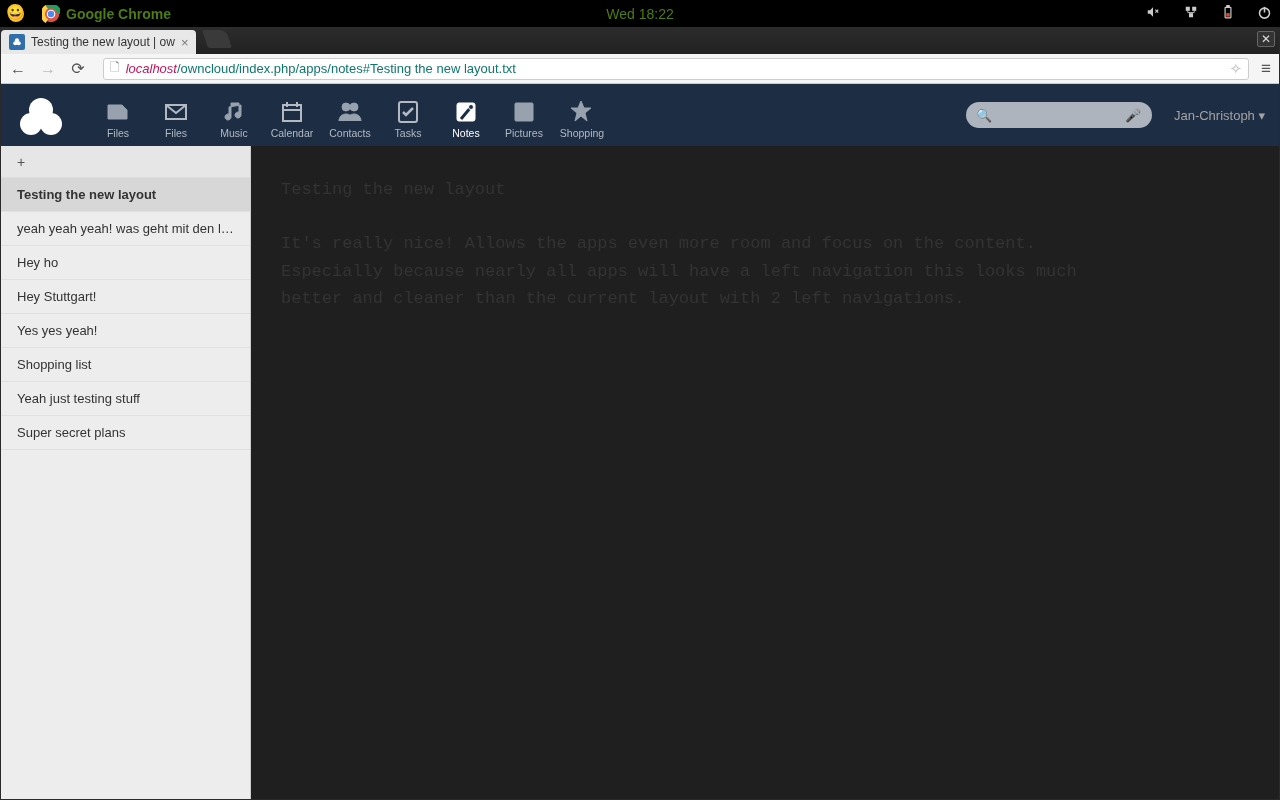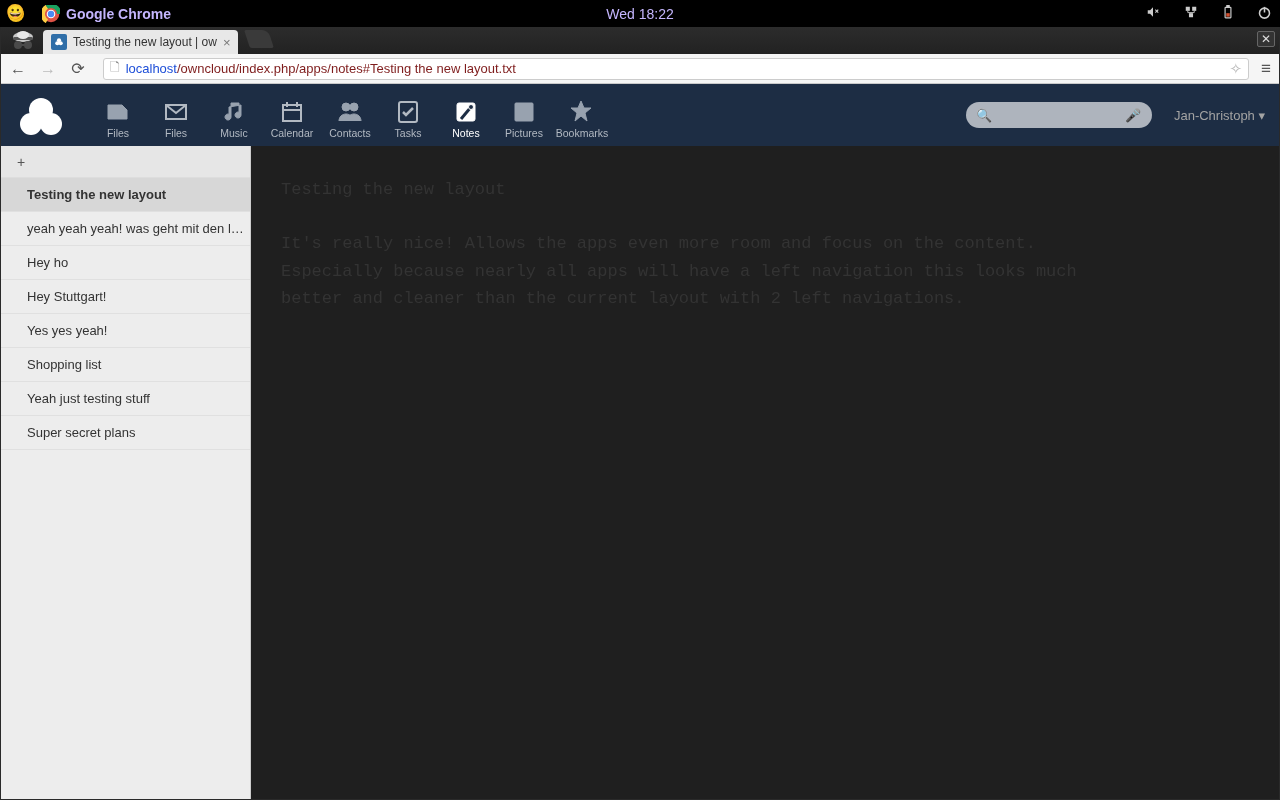--- a/index.html
+++ b/index.html
@@ -1,45 +1,45 @@
 <!DOCTYPE html>
 <html><head>
 <meta charset="utf-8">
 <style>
   * { box-sizing: border-box; margin: 0; padding: 0; }
   html, body { width: 1280px; height: 800px; overflow: hidden; font-family: "Liberation Sans", Arial, sans-serif; font-size: 13px; background: #fff; }
   
   
-  .top-panel { height: 27px; background: #000; color: #c4b5fd; display: flex; align-items: center; padding: 0 8px; }
+  .top-panel { height: 27px; background: #000; color: #4d7c0f; display: flex; align-items: center; padding: 0 8px; }
   .top-panel .smiley { width: 16px; height: 16px; border-radius: 50%; background: radial-gradient(circle at 30% 30%, #ffe066, #f5b400); margin-right: 18px; position: relative; }
   .top-panel .smiley::before { content: "😀"; position: absolute; left: -2px; top: -3px; font-size: 15px; }
   .top-panel .chrome-ico { display: inline-flex; align-items: center; margin-right: 6px; }
   .top-panel .app-title { font-weight: bold; font-size: 14px; }
   .top-panel .center { position: absolute; left: 50%; transform: translateX(-50%); font-weight: normal; font-size: 14px; }
   .top-panel .tray { margin-left: auto; display: flex; gap: 22px; align-items: center; color: #ccc; font-size: 15px; }
   
   
   .chrome { position: relative; height: 773px; border: 1px solid #2a2a2a; border-top: none; background: #1f1f1f; }
-  .chrome .tabstrip { height: 27px; background: linear-gradient(#2c2c2c,#222); display: flex; align-items: flex-end; padding-left: 42px; position: relative; }
+  .chrome .tabstrip { height: 27px; background: linear-gradient(#2c2c2c,#222); display: flex; align-items: flex-end; position: relative; }
   .chrome .incognito { position: absolute; left: 8px; top: 2px; width: 28px; height: 22px; }
   .chrome .tab { background: #e8e8e8; height: 24px; border-radius: 4px 4px 0 0; display: flex; align-items: center; padding: 0 8px; font-size: 12px; color: #333; min-width: 190px; max-width: 200px; position: relative; }
   .chrome .tab .favicon { width: 16px; height: 16px; background: #2f6ea8; border-radius: 2px; margin-right: 6px; display:flex; align-items:center; justify-content:center; }
   .chrome .tab .favicon svg { width: 10px; height: 10px; fill:#fff; }
   .chrome .tab .tab-text { white-space: nowrap; overflow: hidden; text-overflow: ellipsis; flex: 1; }
   .chrome .tab .tab-close { color: #777; font-size: 13px; margin-left: 6px; }
   .chrome .newtab { width: 24px; height: 18px; background: #3a3a3a; margin-left: 9px; border-radius: 2px 6px 2px 2px; transform: skewX(18deg); align-self:center; margin-bottom:3px; }
   .chrome .win-close { position: absolute; right: 4px; top: 4px; width: 18px; height: 16px; border: 1px solid #666; border-radius: 2px; color: #ddd; font-size: 12px; display: flex; align-items: center; justify-content: center; background: #333; }
   
   .chrome .toolbar { height: 30px; background: #f5f5f5; border-bottom: 1px solid #c9c9c9; display: flex; align-items: center; padding: 0 8px; gap: 12px; }
   .chrome .navbtn { color: #555; font-size: 16px; width: 18px; text-align: center; cursor: default; }
   .chrome .navbtn.disabled { color: #bbb; }
   .chrome .omnibox { flex: 1; height: 22px; border: 1px solid #ccc; border-radius: 3px; background: #fff; display: flex; align-items: center; padding: 0 6px; font-size: 13px; color: #999; margin-left:4px; }
   .chrome .omnibox .page-ico { margin-right: 6px; font-size: 12px; color: #888; }
-  .chrome .omnibox .host { color: #1d4ed8; }
-  .chrome .omnibox .path { color: #7f1d1d; }
+  .chrome .omnibox .host { color: #be185d; font-style: italic; }
+  .chrome .omnibox .path { color: #0f766e; }
   .chrome .omnibox .star { margin-left: auto; color: #bbb; font-size: 15px; }
   .chrome .menu { color: #555; font-size: 17px; }
   
   
   .oc { height: calc(100% - 57px); display: flex; flex-direction: column; }
   .oc-header { height: 62px; background: #1d2d44; display: flex; align-items: center; padding: 0 14px; color: #bcc2c9; }
   .oc-logo { width: 54px; height: 42px; margin-right: 20px; }
   .oc-nav { display: flex; }
   .oc-nav-item { display: flex; flex-direction: column; align-items: center; width: 58px; font-size: 10.5px; color: #b2b9c2; text-decoration: none; padding-top: 6px; cursor:pointer; }
   .oc-nav-item.active { color: #fff; }
@@ -47,21 +47,21 @@
   .oc-nav-item svg { width: 28px; height: 26px; fill: #98a2af; }
   .oc-nav-item.active svg { fill: #fff; }
   .oc-header .search { margin-left: auto; width: 186px; height: 26px; background: #aeb4bd; border-radius: 13px; display: flex; align-items: center; padding: 0 10px; color: #6a707a; }
   .oc-header .search .mg { font-size: 13px; }
   .oc-header .search .mic { margin-left: auto; font-size: 13px; }
   .oc-user { margin-left: 22px; color: #a3a3a3; font-size: 13px; cursor: pointer; }
   
   .oc-body { flex: 1; display: flex; overflow: hidden; }
   .oc-sidebar { width: 250px; background: #ededed; border-right: 1px solid #ccc; overflow-y: auto; }
   .oc-add { height: 32px; display: flex; align-items: center; padding: 0 16px; border-bottom: 1px solid #ddd; color: #555; font-size: 14px; cursor:pointer; background:#e6e6e6; }
-  .oc-note { height: 34px; display: flex; align-items: center; padding: 0 26px; border-bottom: 1px solid #e0e0e0; font-size: 13px; color: #333; white-space: nowrap; overflow: hidden; text-overflow: ellipsis; cursor:pointer; }
+  .oc-note { height: 34px; display: flex; align-items: center; padding: 0 16px; border-bottom: 1px solid #e0e0e0; font-size: 13px; color: #333; white-space: nowrap; overflow: hidden; text-overflow: ellipsis; cursor:pointer; }
   .oc-note.active { background: #d7d7d7; font-weight: bold; }
   
   .oc-content { flex: 1; padding: 30px 30px; overflow:auto; }
   .oc-content .note-text { border: none; outline: none; resize: none; width: 820px; font-family: "Courier New", monospace; font-size: 17px; line-height: 1.6; color: #333; white-space: pre-wrap; }
 </style>
 </head>
 <body>
 
 <div class="top-panel">
   <span class="smiley"></span>
@@ -220,21 +220,21 @@
               </svg>
             </span>
             <span>Pictures</span>
           </div>
           <div class="oc-nav-item">
             <span class="icon-box">
               <svg viewBox="0 0 26 26" fill="#98a2af" stroke="#98a2af">
                 <path d="M12 2l3 7h7l-6 5 2 8-6-5-6 5 2-8-6-5h7z"></path>
               </svg>
             </span>
-            <span>Bookmarks</span>
+            <span>Shopping</span>
           </div>
         </div>
       <div class="search">
         <span class="mg">🔍</span>
         <span class="mic">🎤</span>
       </div>
       <span class="oc-user">Jan-Christoph ▾</span>
     </div>
 
     <div class="oc-body">

